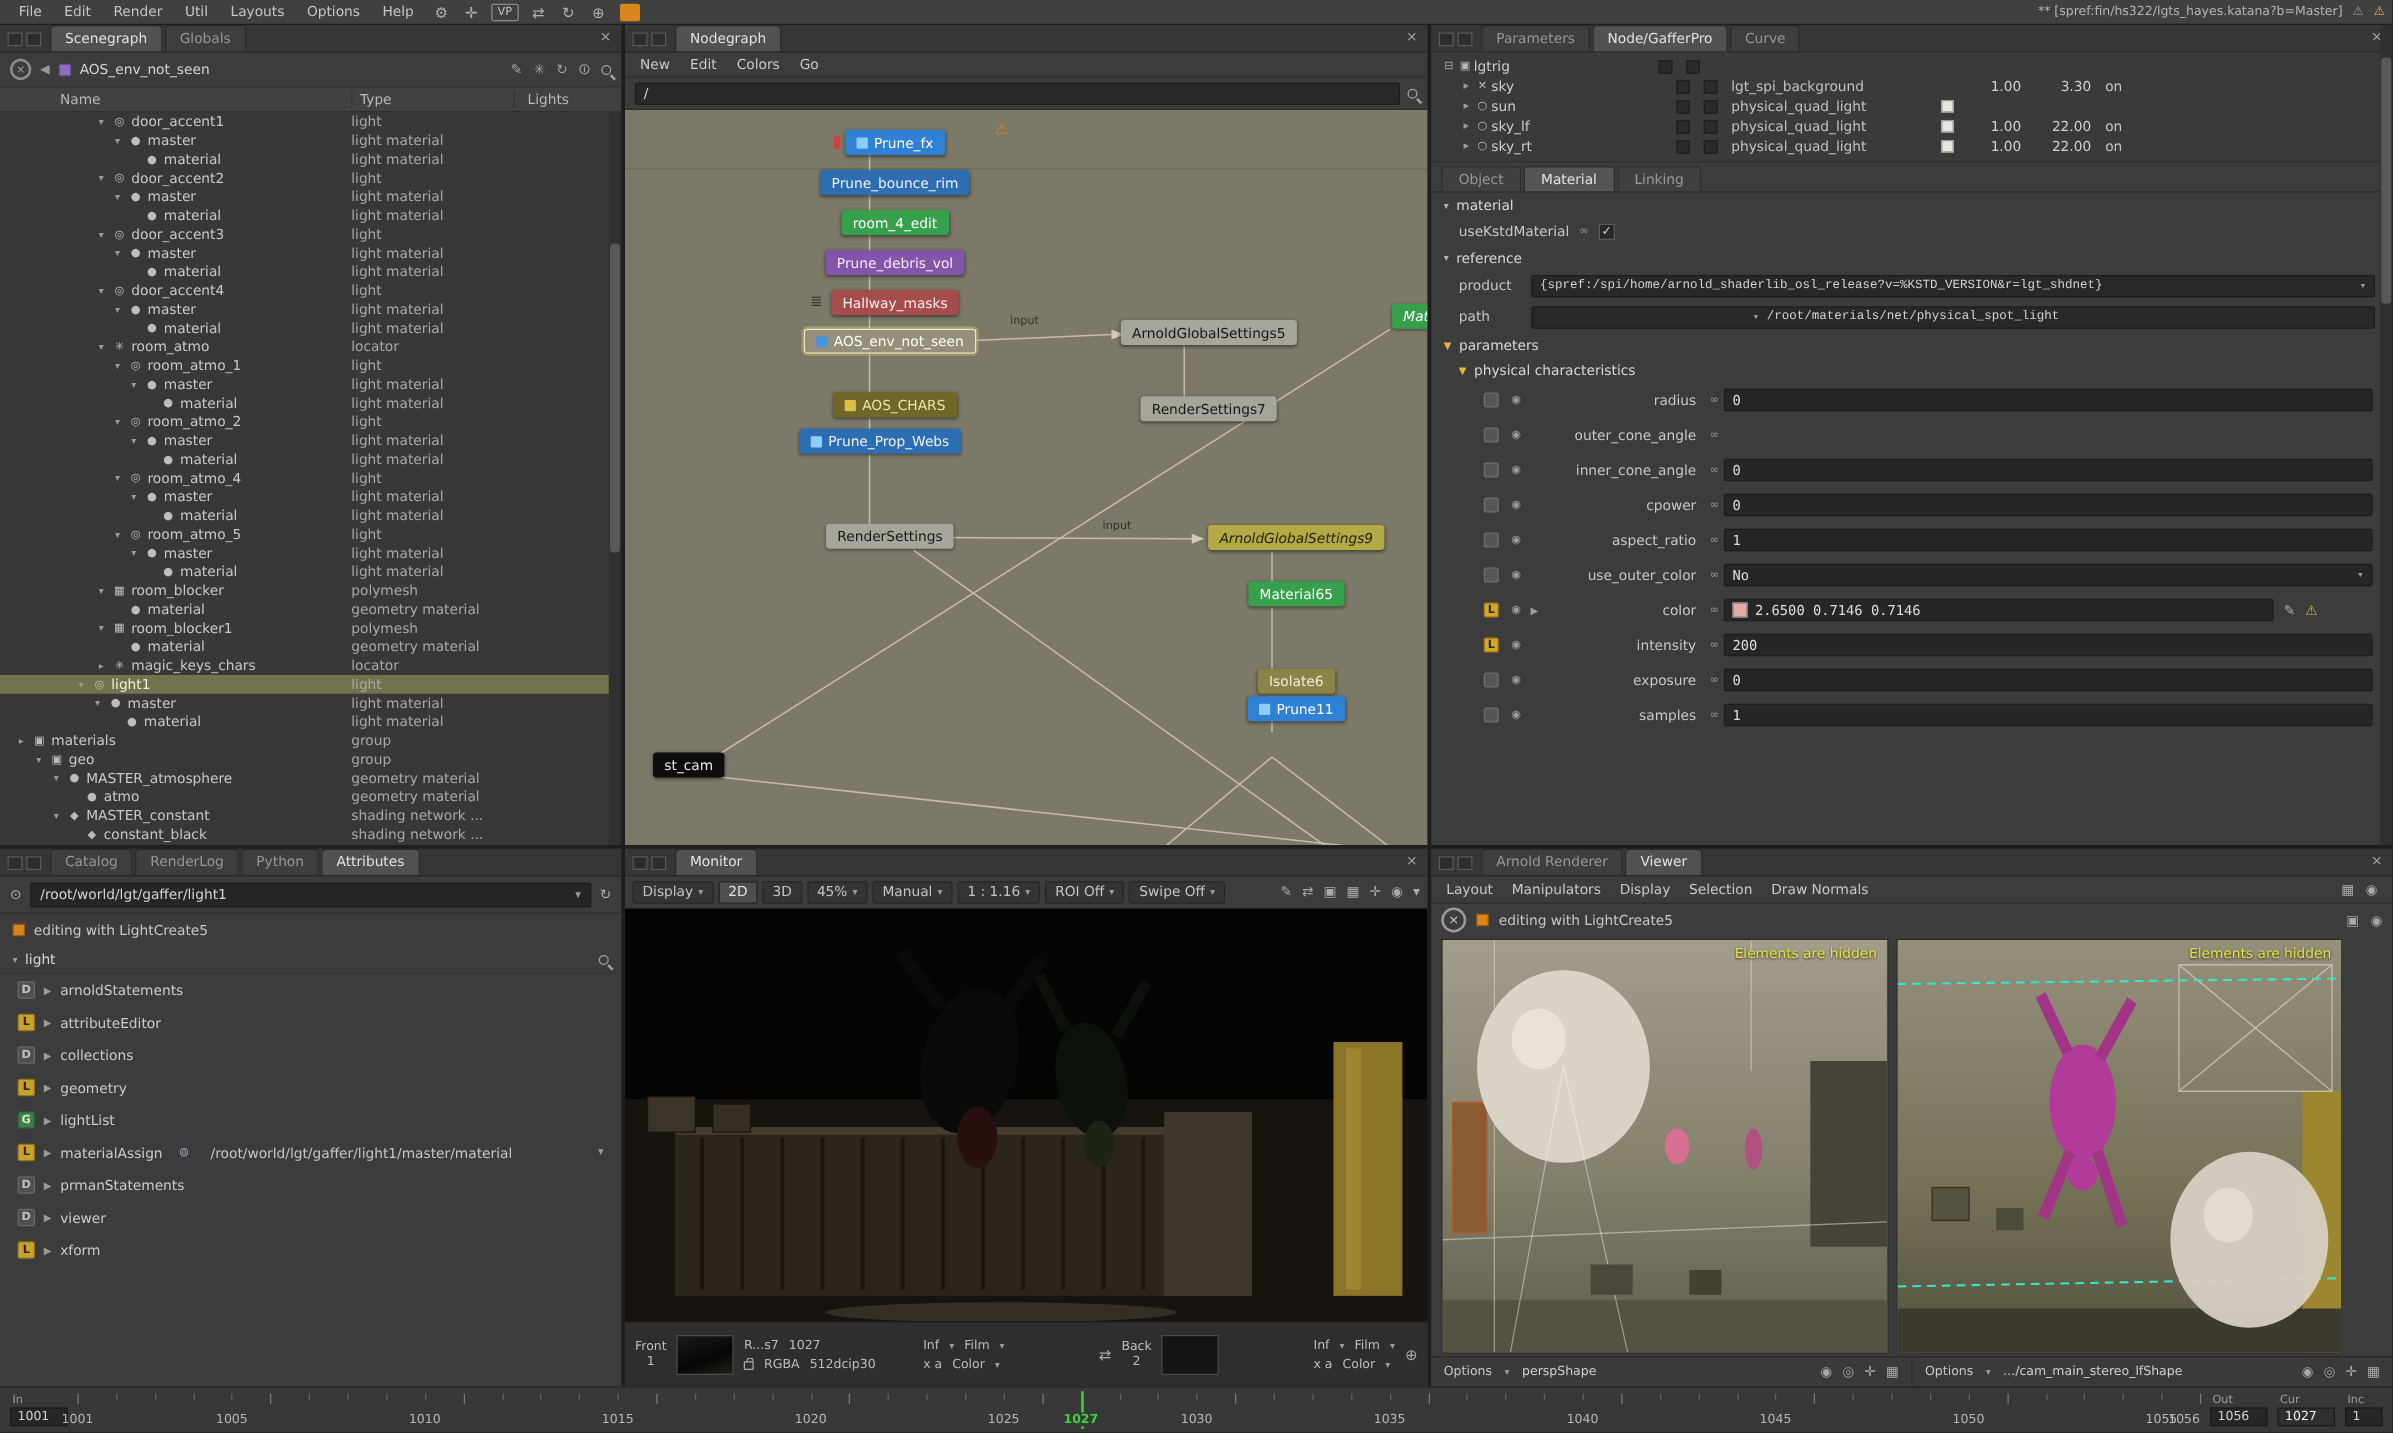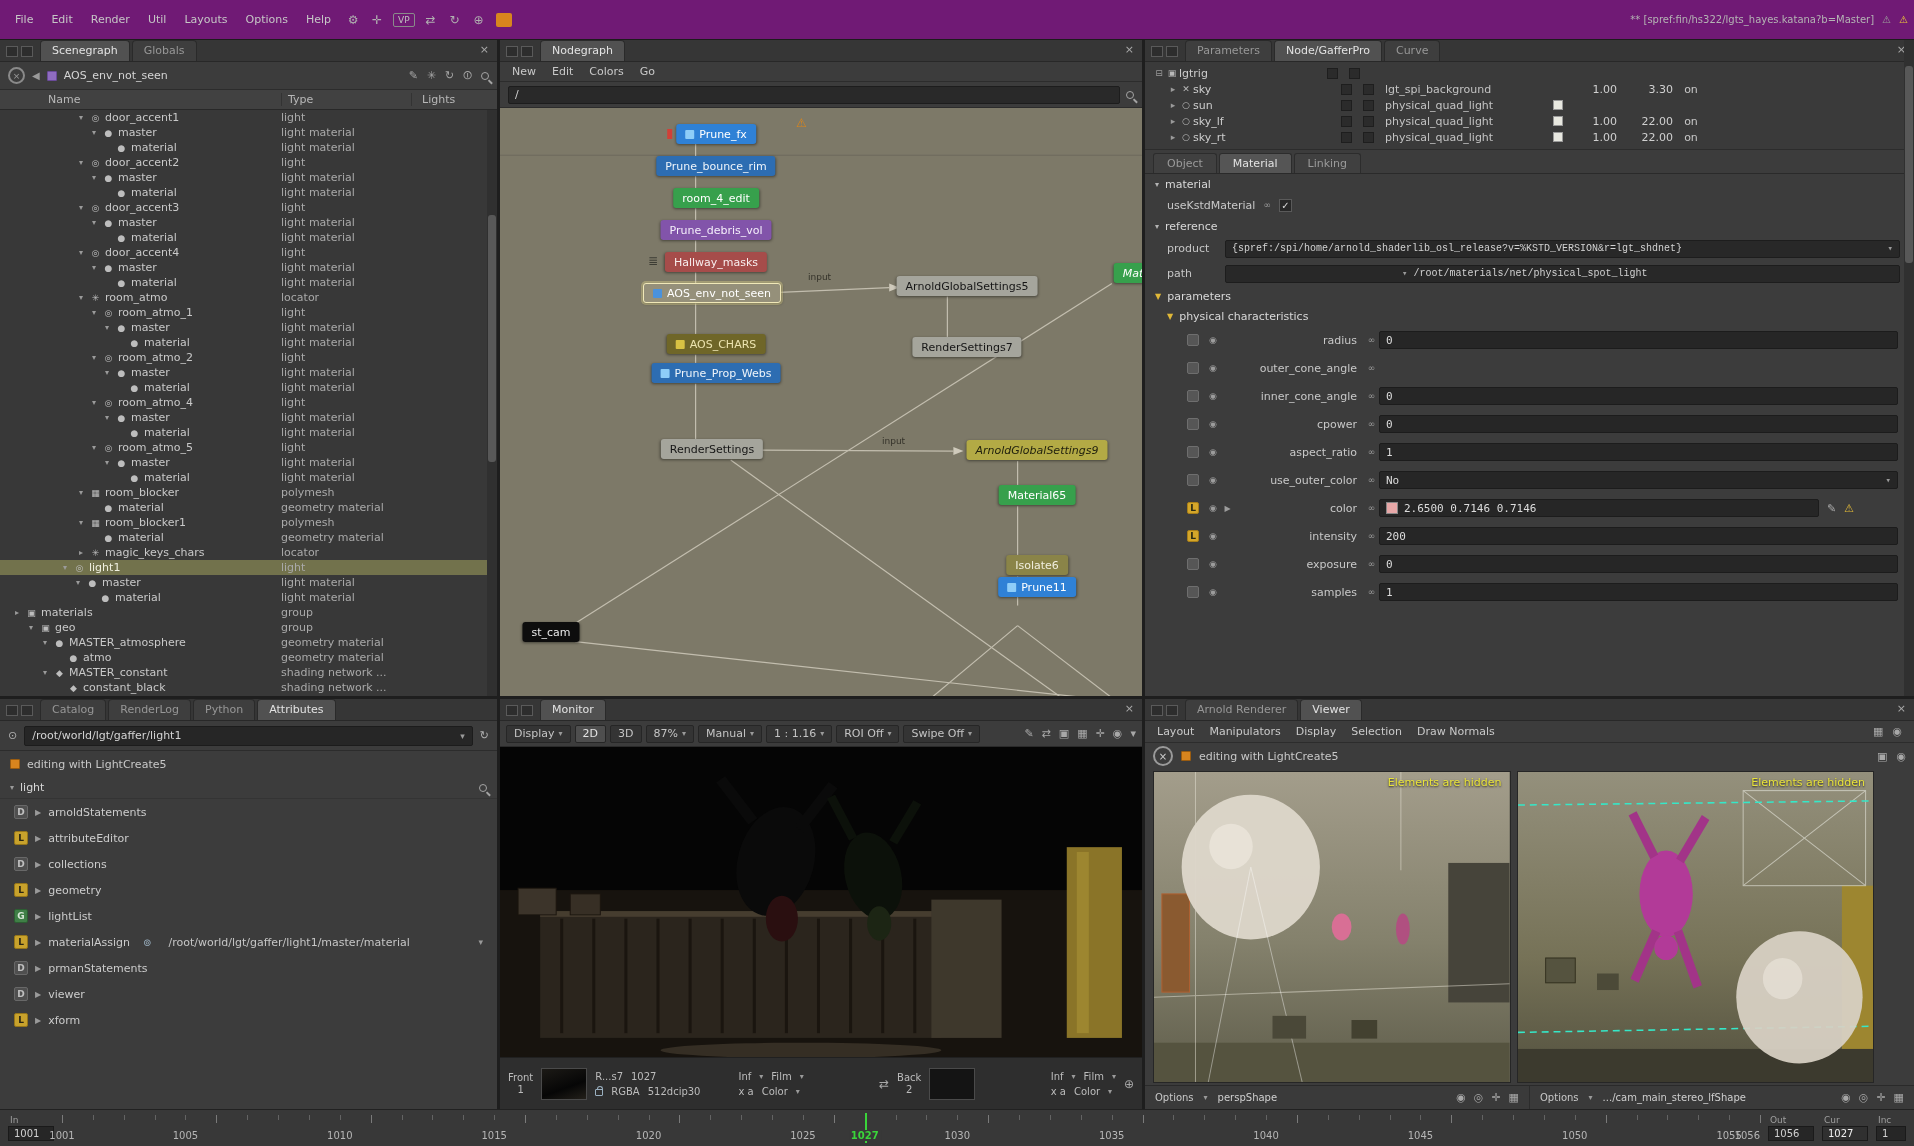--- a/index.html
+++ b/index.html
@@ -1,21 +1,21 @@
 <!DOCTYPE html>
 <html><head>
 <meta charset="utf-8">
 <style>
   * { margin:0; padding:0; box-sizing:border-box; }
   html,body { width:1914px; height:1146px; overflow:hidden; background:#232323;
     font-family:"DejaVu Sans","Liberation Sans",sans-serif; font-size:11px; color:#c8c8c8; }
   .app { width:1914px; height:1146px; display:flex; flex-direction:column; }
 
   
-  .menubar { height:40px; background:#701a75; border-bottom:1px solid #1c1c1c;
+  .menubar { height:20px; background:#404040; border-bottom:1px solid #1c1c1c;
     display:flex; align-items:center; padding:0 6px; gap:2px; flex:0 0 auto; }
   .menu-item { padding:3px 9px; color:#c6c6c6; cursor:default; }
   .mb-icon { width:22px; height:18px; display:flex; align-items:center; justify-content:center;
     color:#b0b0b0; font-size:12px; }
   .vp-badge { border:1px solid #8a8a8a; border-radius:2px; color:#c0c0c0; font-size:9px;
     padding:1px 4px; margin:0 3px; }
   .orange-tool { width:16px; height:14px; background:#d8861e; border-radius:2px; margin-left:4px; }
   .mb-status { margin-left:auto; color:#b4b4b4; font-size:10px; display:flex; align-items:center; gap:8px; }
   .warn-gray { color:#9a9a9a; } .warn-yellow { color:#e8c23a; }
 
@@ -684,21 +684,21 @@
             <span>Hallway_masks</span>
           </div>
           <div class="node n-selected" style="left: 191px; top: 175px;">
             <span class="n-chip" style="background: rgb(74, 146, 220);"></span>
             <span>AOS_env_not_seen</span>
           </div>
           <div class="node n-darkolive" style="left: 195px; top: 226px;">
             <span class="n-chip" style="background: rgb(216, 194, 67);"></span>
             <span>AOS_CHARS</span>
           </div>
-          <div class="node n-blue2" style="left: 195px; top: 255px;">
+          <div class="node n-blue2" style="left: 183px; top: 255px;">
             <span class="n-chip" style="background: rgb(142, 205, 248);"></span>
             <span>Prune_Prop_Webs</span>
           </div>
           <div class="node n-gray" style="left: 191px; top: 331px;">
             <span>RenderSettings</span>
           </div>
           <div class="node n-gray" style="left: 446px; top: 168px;">
             <span>ArnoldGlobalSettings5</span>
           </div>
           <div class="node n-gray" style="left: 446px; top: 229px;">
@@ -1046,21 +1046,21 @@
         <span class="tab-close">×</span>
       </div>
       <div class="mon-toolbar">
         <div class="mt-btn">
           <span>Display</span>
             <span class="dd">▾</span>
         </div>
         <div class="mt-btn active">2D</div>
         <div class="mt-btn">3D</div>
         <div class="mt-btn">
-          <span>87%</span>
+          <span>45%</span>
             <span class="dd">▾</span>
         </div>
         <div class="mt-btn">
           <span>Manual</span>
             <span class="dd">▾</span>
         </div>
         <div class="mt-btn">
           <span>1 : 1.16</span>
             <span class="dd">▾</span>
         </div>

